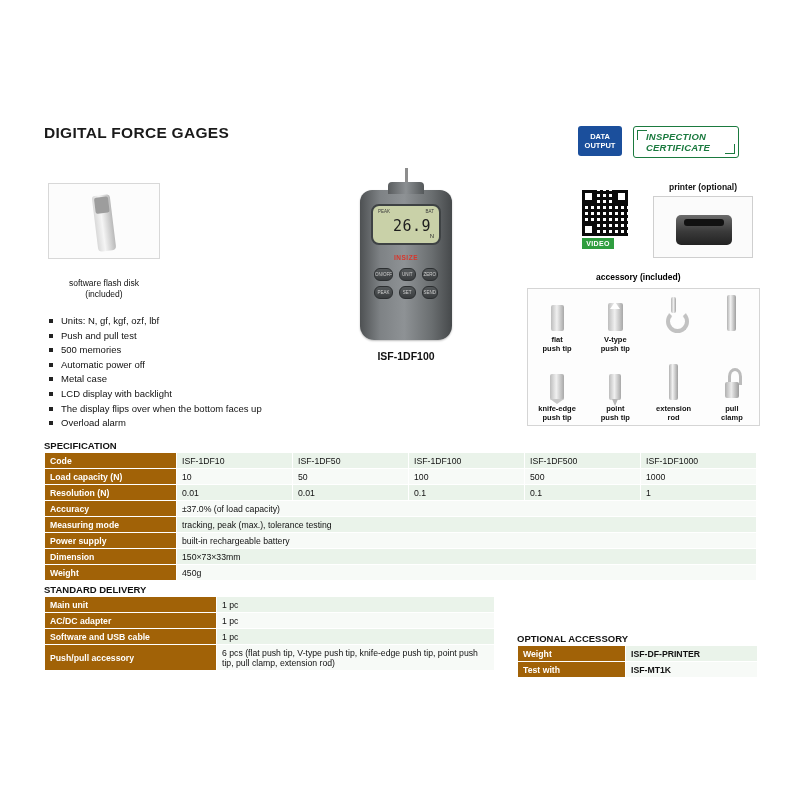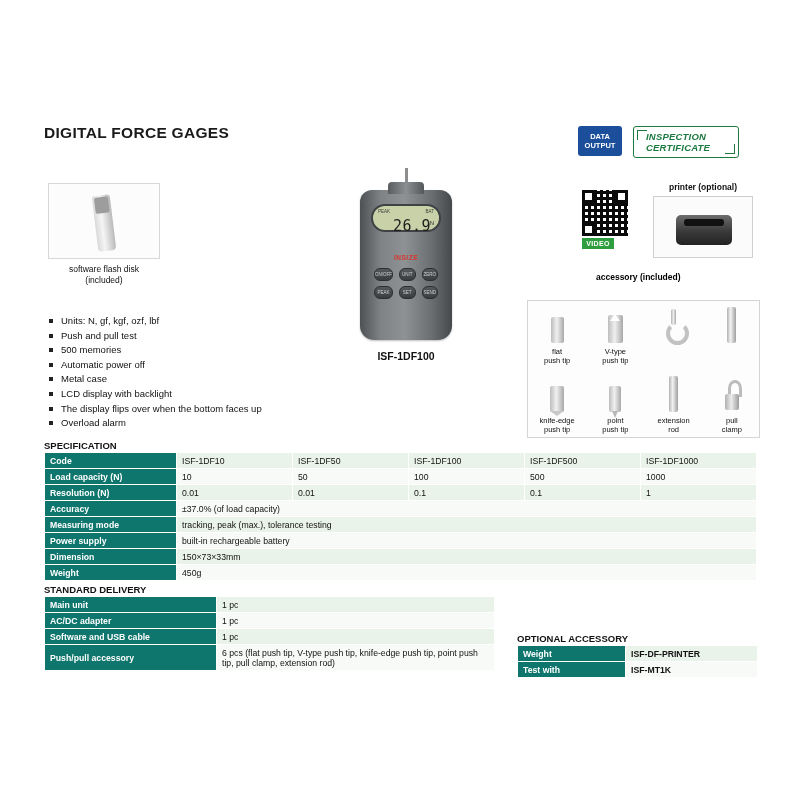--- a/index.html
+++ b/index.html
@@ -181,21 +181,21 @@
   }
   .flash-img:before {
     content: "";
     position: absolute;
     left: 2px; top: 2px;
     width: 14px; height: 16px;
     background: #9d9d9d;
     border-radius: 2px;
   }
   .flash-caption {
-    margin-top: 5px;
+    margin-top: 19px;
     font-size: 8.5px;
     line-height: 11px;
     color: #111;
   }
 
   
   .gauge-wrap {
     position: absolute;
     left: 338px; top: 168px;
     width: 136px;
@@ -217,24 +217,24 @@
   .gauge-shoulder {
     position: absolute;
     left: 28px; top: -8px;
     width: 36px; height: 12px;
     background: linear-gradient(90deg,#5a5d5f,#8b8f92,#54585a);
     border-radius: 4px 4px 0 0;
   }
   .gauge-screen {
     position: absolute;
     left: 11px; top: 14px;
-    width: 70px; height: 28px;
+    width: 70px; height: 41px;
     background: #c9d1a8;
     border: 2px solid #3e4244;
-    border-radius: 14px;
+    border-radius: 8px;
     box-sizing: border-box;
   }
   .gauge-value {
     position: absolute;
     right: 8px; top: 11px;
     font-family: "DejaVu Sans Mono", monospace;
     font-size: 15px;
     color: #1d1d1d;
     letter-spacing: 0.5px;
   }
@@ -291,25 +291,26 @@
 
   
   .acc-title {
     position: absolute;
     left: 596px; top: 272px;
     font-size: 8.5px;
     font-weight: bold;
   }
   .acc-box {
     position: absolute;
-    left: 527px; top: 300px;
+    left: 527px; top: 288px;
     width: 233px; height: 138px;
     border: 1px solid #d5d5d5;
     background: #fdfdfd;
     box-sizing: border-box;
+    font-weight: bold;
   }
   .acc-grid {
     position: absolute;
     left: 0; top: 0;
     width: 233px; height: 138px;
     display: grid;
     grid-template-columns: repeat(4, 1fr);
     grid-template-rows: 1fr 1fr;
   }
   .acc-cell {
@@ -469,21 +470,21 @@
   }
   .tbl-spec {
     position: absolute;
     left: 44px; top: 452px;
     width: 712px;
     table-layout: fixed;
   }
   .tbl-spec td.lab,
   .tbl-del td.lab,
   .tbl-opt td.lab {
-    background: #0f766e;
+    background: #a16207;
     color: #ffffff;
     font-weight: bold;
   }
   .tbl-spec td.val { background: #eaf3ea; }
   .tbl-spec tr.alt td.val { background: #f7faf7; }
 
   .tbl-del {
     position: absolute;
     left: 44px; top: 596px;
     width: 450px;

